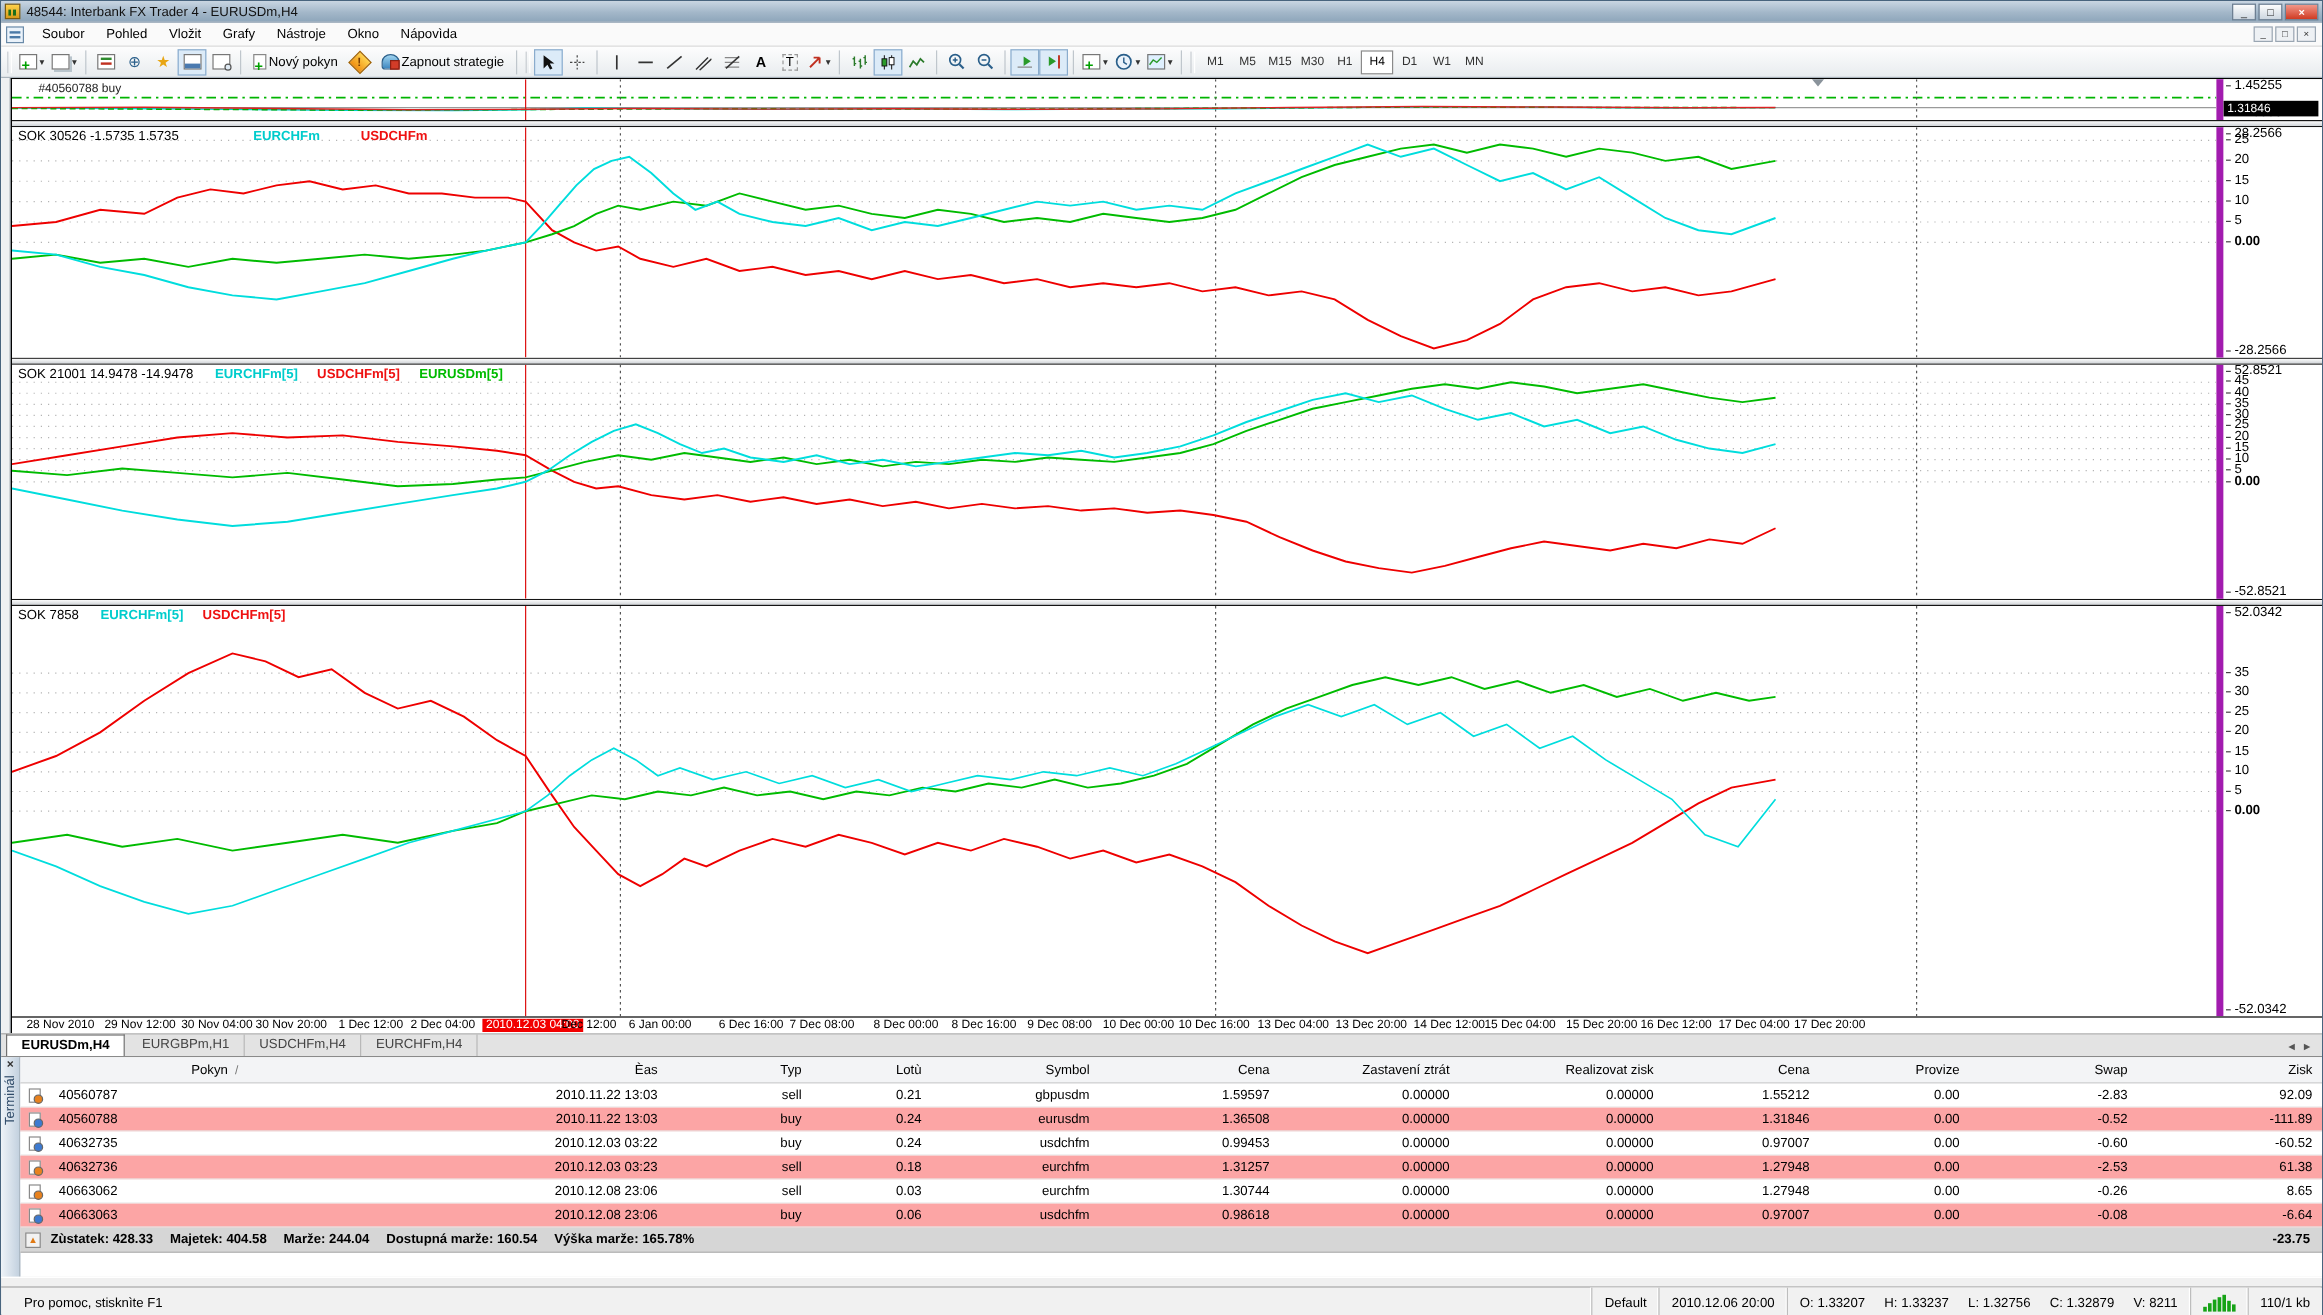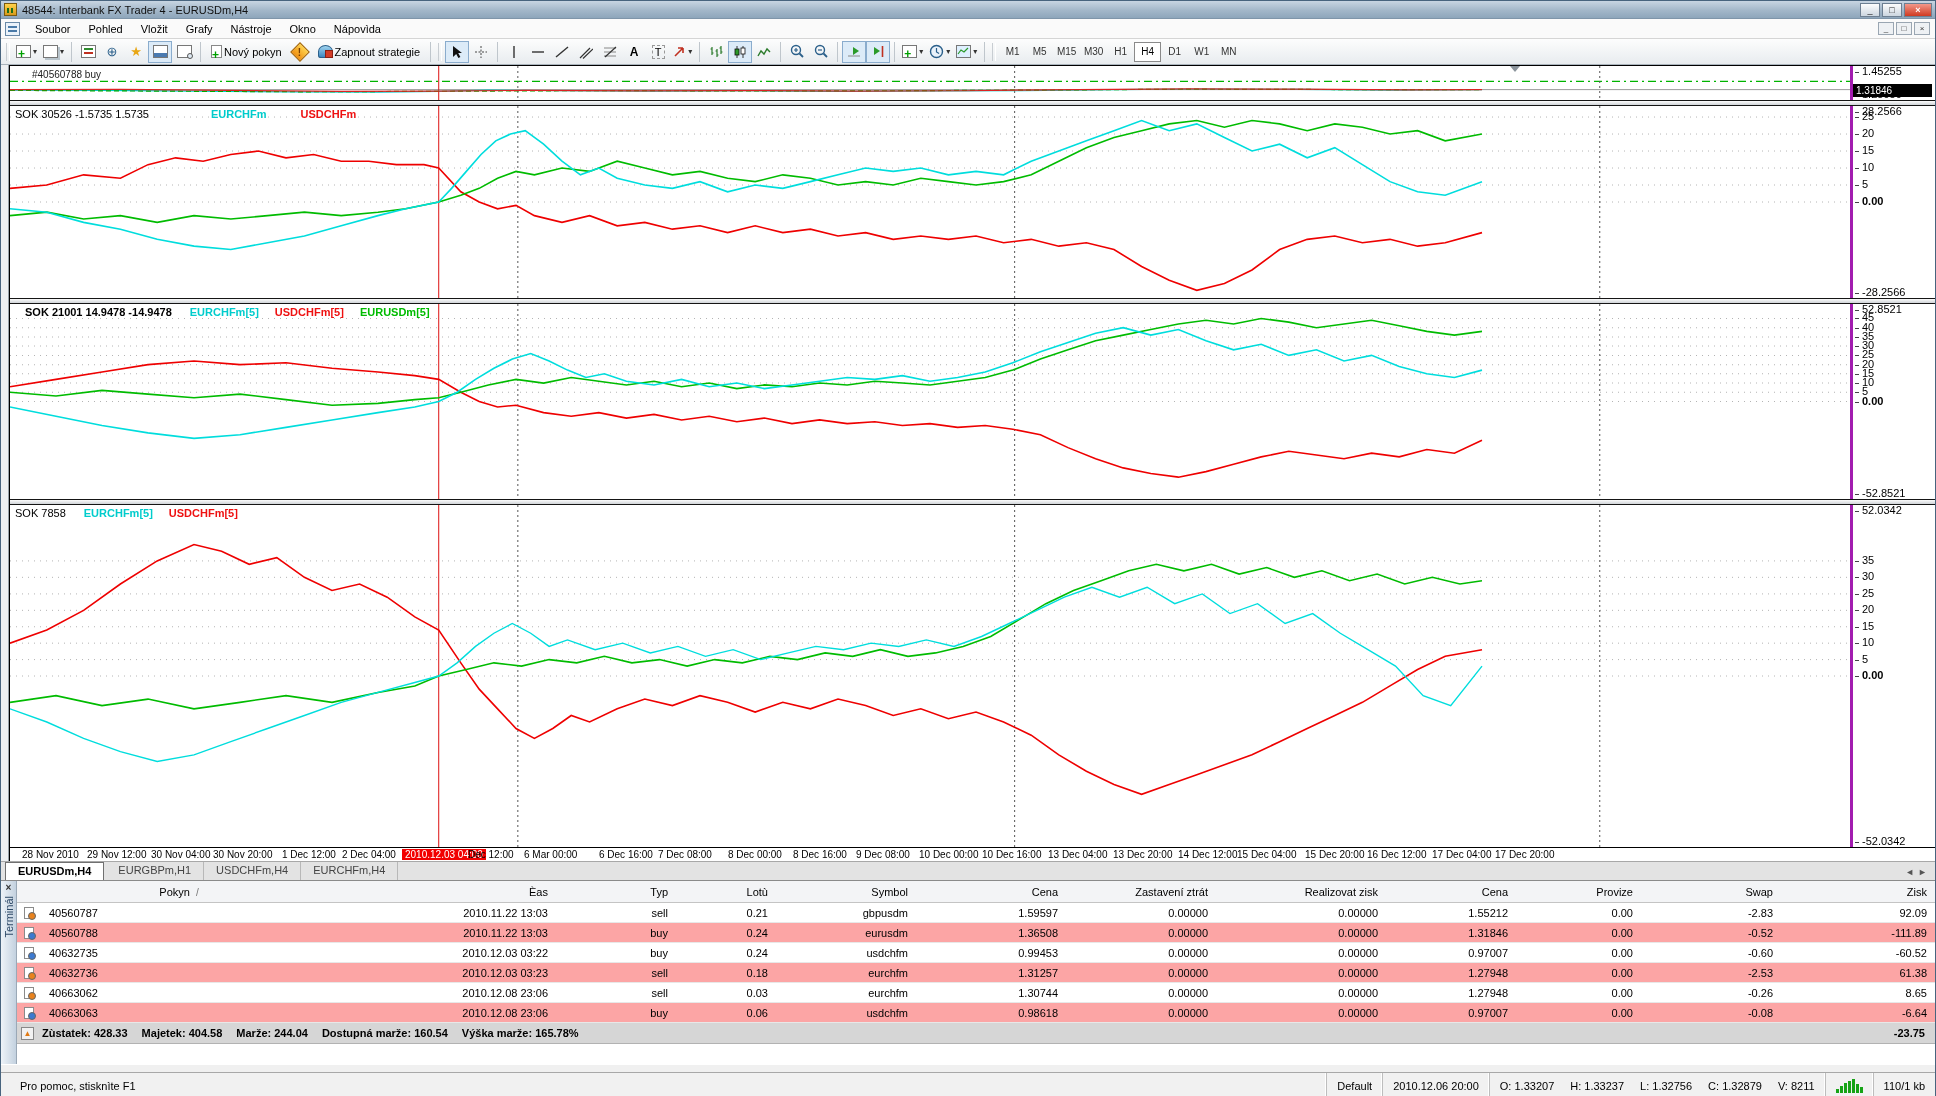--- a/index.html
+++ b/index.html
@@ -48,21 +48,21 @@
   .tf.pressed { border-color:#8a8a8a; background:#fff; color:#000; }
   .star { color:#e8a614; font-size:13px; }
   .glyph { font-size:13px; color:#2a5f8a; }
 
   
   .chart { flex:0 0 795px; display:flex; background:#fff; }
   .chart-grip { width:8px; background:#eef0f2; border-right:1px solid #98a2aa; }
   .chart-main { flex:1; display:flex; flex-direction:column; border-top:1px solid #000; border-left:1px solid #000; }
   .prow { display:flex; position:relative; }
   #panel-0 { height:34px; } #panel-1 { height:192px; } #panel-2 { height:195px; } #panel-3 { height:342px; }
-  .plot { position:relative; width:1843px; flex:0 0 1843px; border-right:3px solid #a21caf; background:#fff; }
+  .plot { position:relative; width:1843px; flex:0 0 1843px; border-right:6px solid #a21caf; background:#fff; }
   .plot svg { position:absolute; inset:0; width:100%; height:100%; }
   .scale-seg { position:relative; flex:1; background:#fff; font-size:11px; overflow:visible; }
   .sep { height:6px; flex:0 0 6px; background:linear-gradient(#fbfbfb,#d0d4d8); border-top:1px solid #151515; border-bottom:1px solid #151515; }
   .plabels { position:absolute; top:2px; left:5px; display:flex; align-items:baseline; z-index:2; font-size:11px; white-space:nowrap; }
   .order-lbl { position:absolute; top:3px; left:22px; z-index:2; font-size:10px; color:#222; }
   .slbl { position:absolute; left:2px; white-space:nowrap; line-height:13px; }
   .slbl::before { content:""; display:inline-block; width:4px; height:1px; background:#444; vertical-align:middle; margin-right:3px; }
   .slbl.b { font-weight:bold; }
   .pricebox { position:absolute; left:0; right:3px; background:#000; color:#fff; font-size:10px; height:13px; line-height:13px; padding:0 3px; z-index:3; }
   .shift-marker { position:absolute; top:0; left:1500px; width:0; height:0; border:5px solid transparent; border-top:6px solid #8a939b; z-index:2; }
@@ -403,21 +403,21 @@
               <line x1="0" y1="100.0" x2="1000" y2="100.0" stroke="#b4b4b4" stroke-width="1" stroke-dasharray="1,5" vector-effect="non-scaling-stroke"></line>
               <line x1="233" y1="0" x2="233" y2="200" stroke="#dd1111" stroke-width="1" vector-effect="non-scaling-stroke"></line>
               <line x1="276" y1="0" x2="276" y2="200" stroke="#555555" stroke-width="1" stroke-dasharray="2,3" vector-effect="non-scaling-stroke"></line>
               <line x1="546" y1="0" x2="546" y2="200" stroke="#555555" stroke-width="1" stroke-dasharray="2,3" vector-effect="non-scaling-stroke"></line>
               <line x1="864" y1="0" x2="864" y2="200" stroke="#555555" stroke-width="1" stroke-dasharray="2,3" vector-effect="non-scaling-stroke"></line>
               <polyline points="0,84.9 25,77.3 50,69.7 75,62.2 100,58.4 125,62.2 150,60.3 175,65.9 200,69.7 220,73.5 233,77.3 245,90.5 255,100.0 265,105.7 275,103.8 290,111.4 305,115.1 320,111.4 335,117.0 350,113.2 365,118.9 380,115.1 395,120.8 410,117.0 425,122.7 440,118.9 455,122.7 470,120.8 485,124.6 500,122.7 515,126.5 530,124.6 545,128.4 560,134.1 575,147.3 590,158.7 605,168.1 620,173.8 635,177.6 650,171.9 665,164.3 680,156.8 695,151.1 710,154.9 725,158.7 740,153.0 755,156.8 770,149.2 785,153.0 800,139.7" fill="none" stroke="#ee0000" stroke-width="1.6" vector-effect="non-scaling-stroke"></polyline>
               <polyline points="0,90.5 25,94.3 50,88.6 75,92.4 100,96.2 125,92.4 150,98.1 175,103.8 200,101.9 220,98.1 233,96.2 245,90.5 260,83.0 275,77.3 290,81.1 305,75.4 320,79.2 335,83.0 350,79.2 365,84.9 380,81.1 395,86.8 410,83.0 425,84.9 440,81.1 455,83.0 470,79.2 485,81.1 500,83.0 515,79.2 530,75.4 545,67.8 560,56.5 575,47.0 590,37.6 605,31.9 620,26.2 635,20.5 650,16.7 665,20.5 680,14.9 695,18.6 710,24.3 725,20.5 740,16.7 755,22.4 770,28.1 785,31.9 800,28.1" fill="none" stroke="#00bb00" stroke-width="1.6" vector-effect="non-scaling-stroke"></polyline>
               <polyline points="0,105.7 25,115.1 50,124.6 75,132.2 100,137.8 125,134.1 150,126.5 175,118.9 200,111.4 220,105.7 233,100.0 243,90.5 253,77.3 263,65.9 273,56.5 283,50.8 293,58.4 303,67.8 313,75.4 323,71.6 335,79.2 350,83.0 365,77.3 380,84.9 395,81.1 410,86.8 425,83.0 440,79.2 455,75.4 470,77.3 485,73.5 500,79.2 515,75.4 530,69.7 545,60.3 560,48.9 575,39.5 590,30.0 605,24.3 620,31.9 635,26.2 650,37.6 665,47.0 680,41.3 695,52.7 710,47.0 725,58.4 740,52.7 755,64.1 770,71.6 785,75.4 800,67.8" fill="none" stroke="#00dddd" stroke-width="1.6" vector-effect="non-scaling-stroke"></polyline>
             </svg>
           <div class="plabels">
-              <span style="color:#000000;margin-left:10px;font-weight:bold;">SOK 21001 14.9478 -14.9478</span>
+              <span style="color:#000000;margin-left:0px;">SOK 21001 14.9478 -14.9478</span>
               <span style="color:#00cccc;margin-left:18px;font-weight:bold;">EURCHFm[5]</span>
               <span style="color:#ee1111;margin-left:16px;font-weight:bold;">USDCHFm[5]</span>
               <span style="color:#00bb00;margin-left:16px;font-weight:bold;">EURUSDm[5]</span>
             </div>
         </div>
         <div class="scale-seg">
             <div class="slbl" style="top:-1px">52.8521</div>
             <div class="slbl" style="top:183px">-52.8521</div>
             <div class="slbl " style="top:7px">45</div>
             <div class="slbl " style="top:17px">40</div>
@@ -472,21 +472,21 @@
       </div>
       <div class="time-axis" id="time-axis">
           <span class="tl " style="left:12px">28 Nov 2010</span>
           <span class="tl " style="left:77px">29 Nov 12:00</span>
           <span class="tl " style="left:141px">30 Nov 04:00</span>
           <span class="tl " style="left:203px">30 Nov 20:00</span>
           <span class="tl " style="left:272px">1 Dec 12:00</span>
           <span class="tl " style="left:332px">2 Dec 04:00</span>
           <span class="tl hl" style="left:392px">2010.12.03 04:00</span>
           <span class="tl " style="left:458px">Dec 12:00</span>
-          <span class="tl " style="left:514px">6 Mar 00:00</span>
+          <span class="tl " style="left:514px">6 Jan 00:00</span>
           <span class="tl " style="left:589px">6 Dec 16:00</span>
           <span class="tl " style="left:648px">7 Dec 08:00</span>
           <span class="tl " style="left:718px">8 Dec 00:00</span>
           <span class="tl " style="left:783px">8 Dec 16:00</span>
           <span class="tl " style="left:846px">9 Dec 08:00</span>
           <span class="tl " style="left:909px">10 Dec 00:00</span>
           <span class="tl " style="left:972px">10 Dec 16:00</span>
           <span class="tl " style="left:1038px">13 Dec 04:00</span>
           <span class="tl " style="left:1103px">13 Dec 20:00</span>
           <span class="tl " style="left:1168px">14 Dec 12:00</span>

